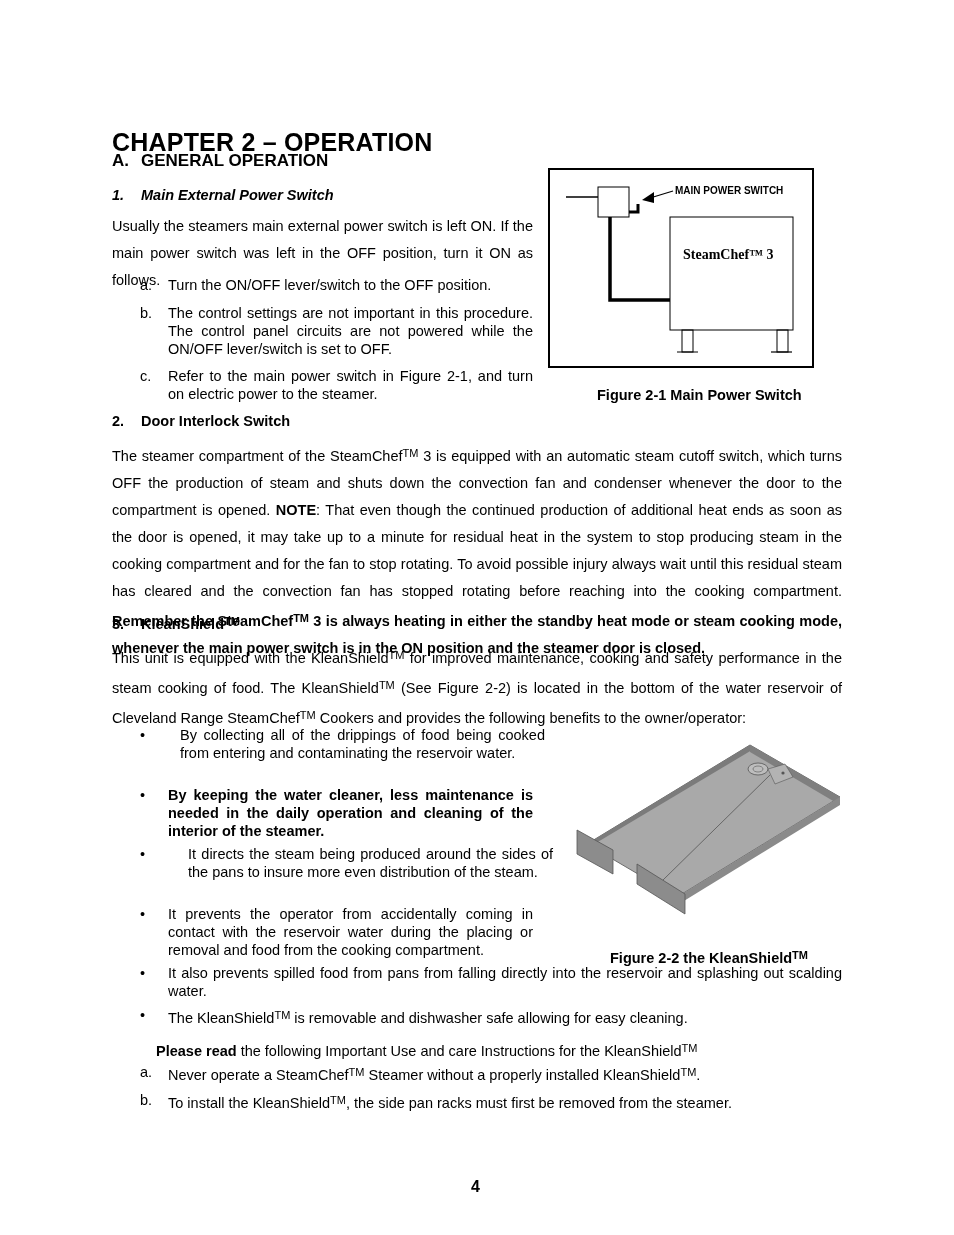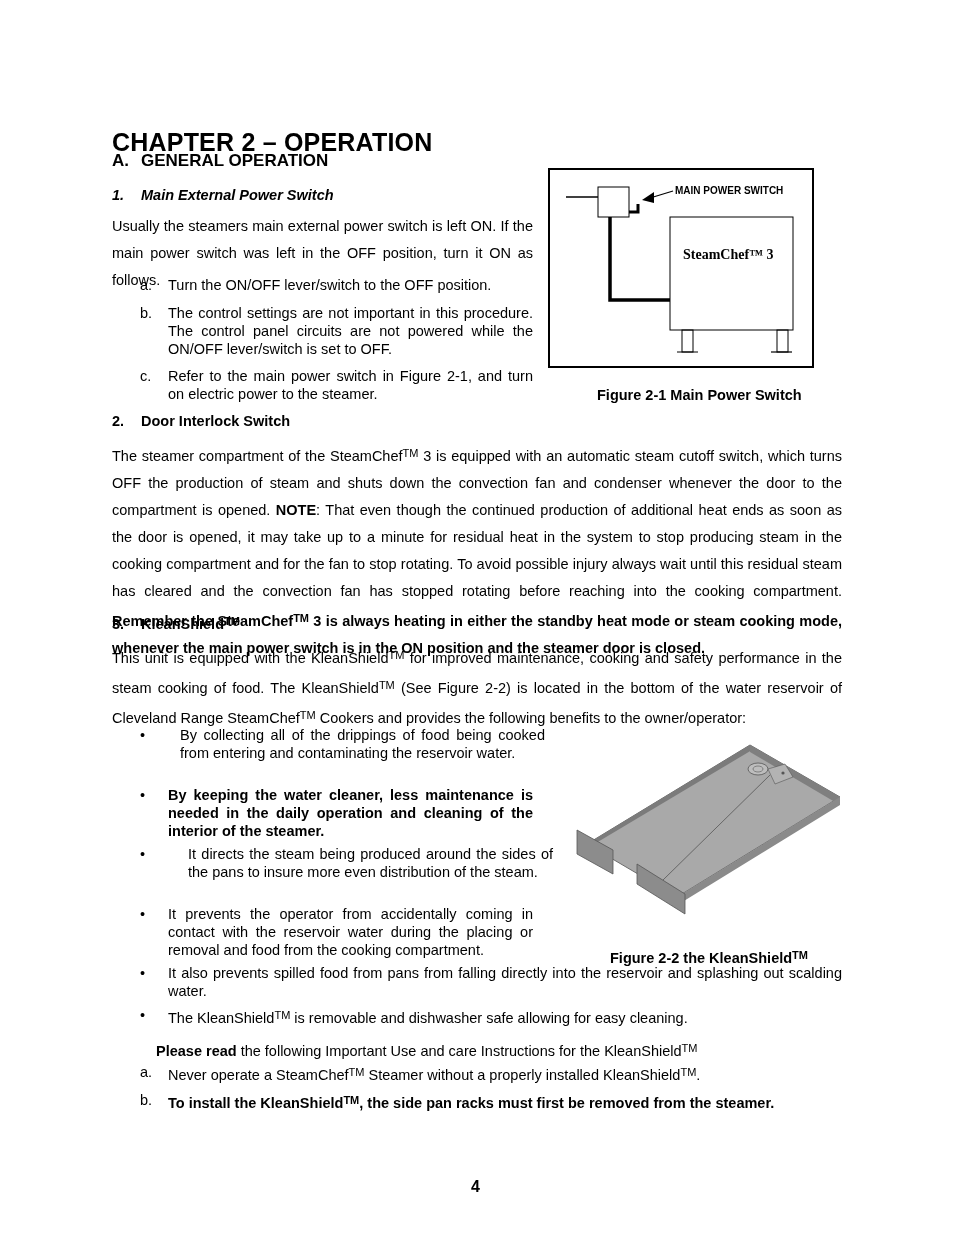--- a/index.html
+++ b/index.html
@@ -127,16 +127,16 @@
 <div class="abs para" style="left:112px;top:1035px;width:730px;margin-left:44px;">
   <span class="b">Please read</span><span> the following Important Use and care Instructions for the KleanShield</span><span class="tm">TM</span>
 </div>
 
 <div class="item" style="left:140px;top:1063px;width:702px;">
   <span class="mk">a.</span>
   <span class="tx" style="left:28px;width:674px;"><span>Never operate a SteamChef</span><span class="tm">TM</span><span> Steamer without a properly installed KleanShield</span><span class="tm">TM</span><span>.</span></span>
 </div>
 <div class="item" style="left:140px;top:1091px;width:702px;">
   <span class="mk">b.</span>
-  <span class="tx" style="left:28px;width:674px;font-weight:bold;"><span>To install the KleanShield</span><span class="tm">TM</span><span>, the side pan racks must first be removed from the steamer.</span></span>
+  <span class="tx" style="left:28px;width:674px;"><span>To install the KleanShield</span><span class="tm">TM</span><span>, the side pan racks must first be removed from the steamer.</span></span>
 </div>
 
 <div class="abs pageno">4</div>
 
 </body></html>

